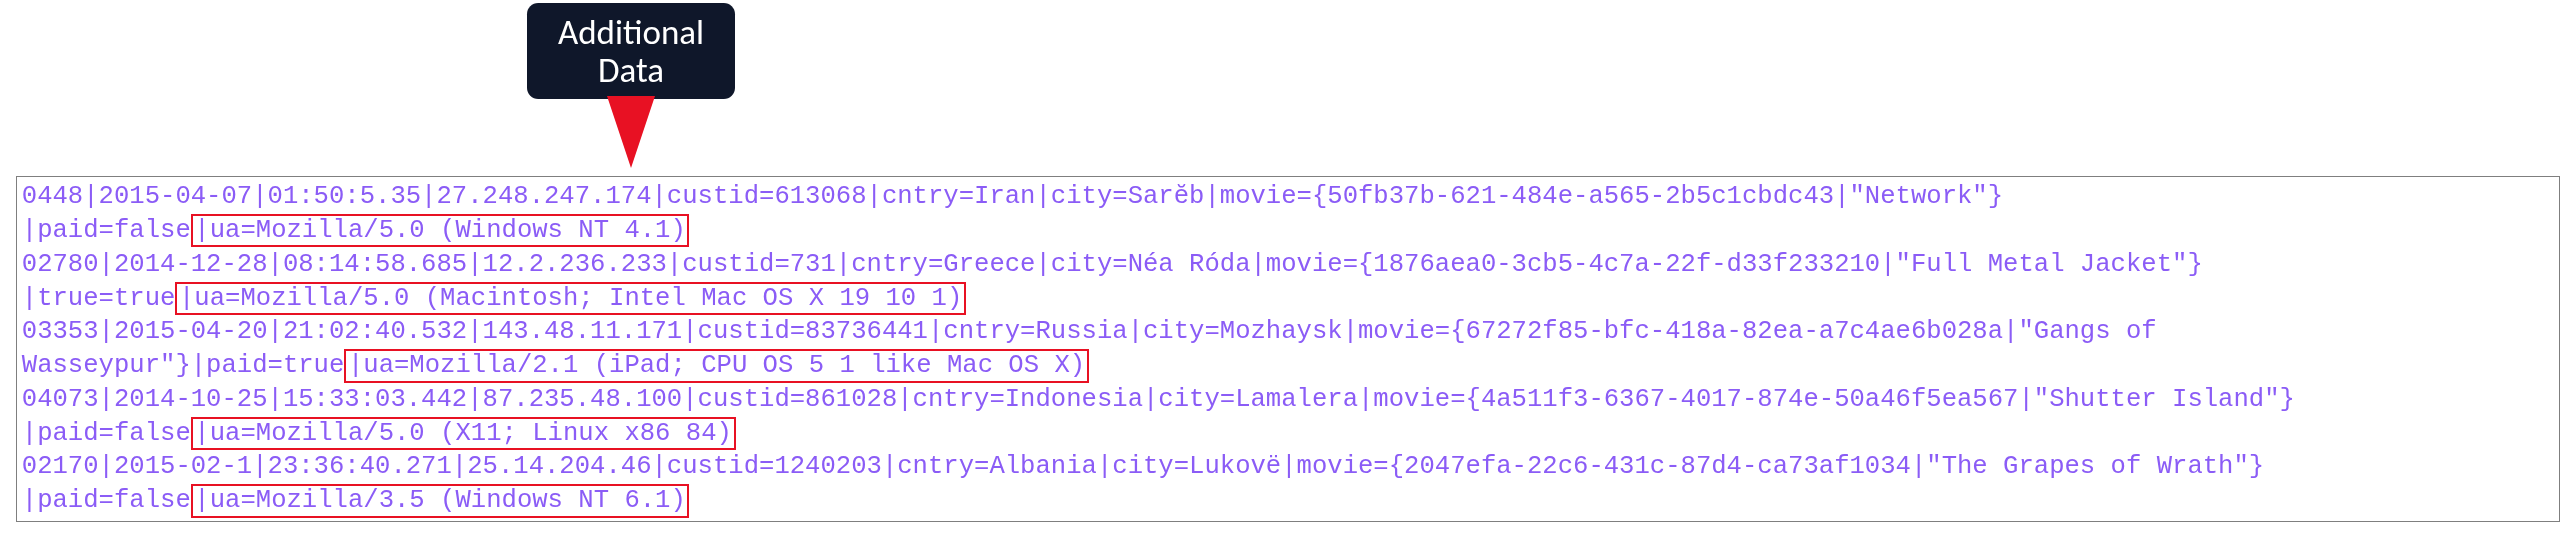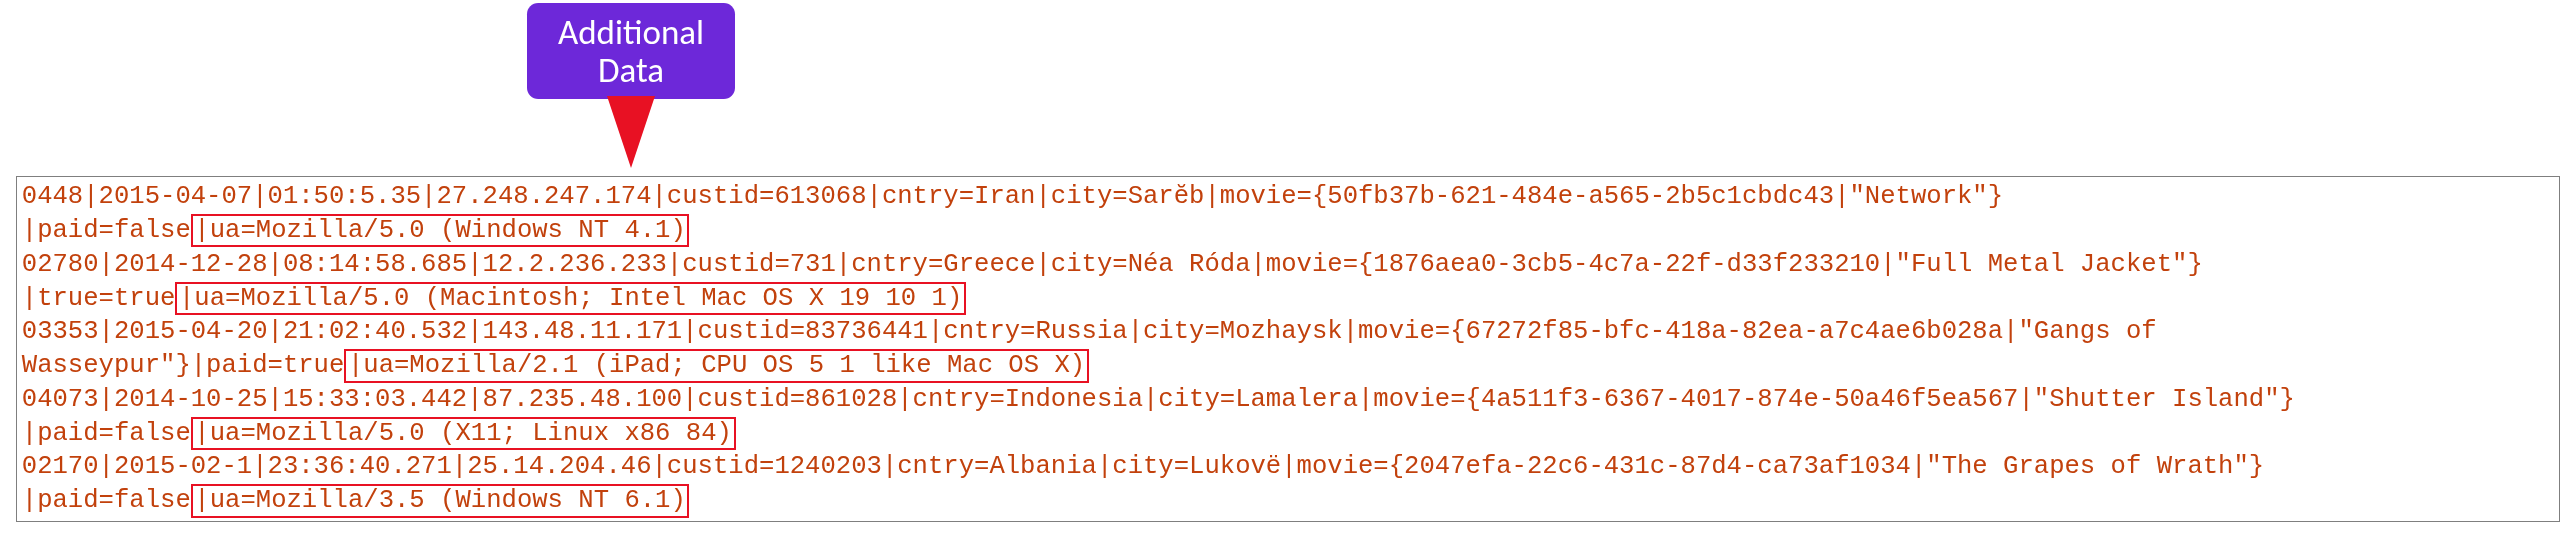--- a/index.html
+++ b/index.html
@@ -12,21 +12,21 @@
     position: relative;
     width: 2576px;
     height: 537px;
   }
   .callout-box {
     position: absolute;
     left: 527px;
     top: 3.2px;
     width: 208px;
     height: 96px;
-    background: #6d28d9;
+    background: #0f172a;
     border-radius: 11.2px;
     color: #ffffff;
     font-family: Calibri, Arial, sans-serif;
     font-size: 35px;
     line-height: 1.1;
     text-align: center;
     display: flex;
     flex-direction: column;
     justify-content: center;
     align-items: center;
@@ -45,21 +45,21 @@
   }
   .log-box {
     position: absolute;
     left: 16px;
     top: 176px;
     right: 16px;
     border: 1.6px solid #7f7f7f;
     padding: 3.2px 4.8px;
     font-size: 25.6px;
     line-height: 1.32;
-    color: #c2410c;
+    color: #8b5cf6;
     white-space: nowrap;
     overflow: hidden;
   }
   .log-line {
     display: block;
   }
   .hl {
     border: 2.4px solid #e81123;
     padding: 0 1.6px;
     display: inline-block;

